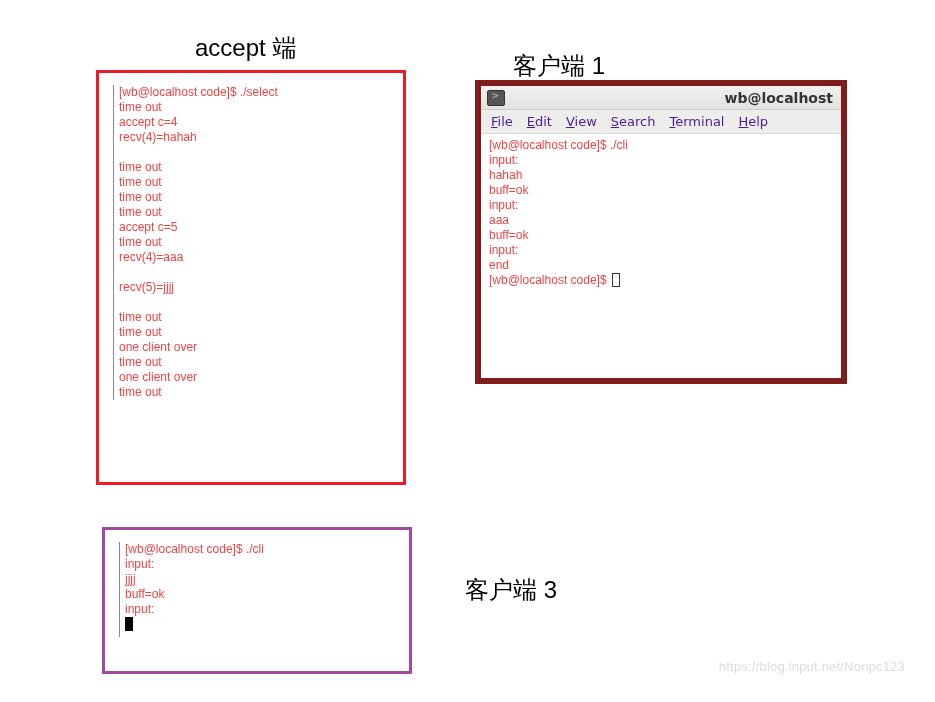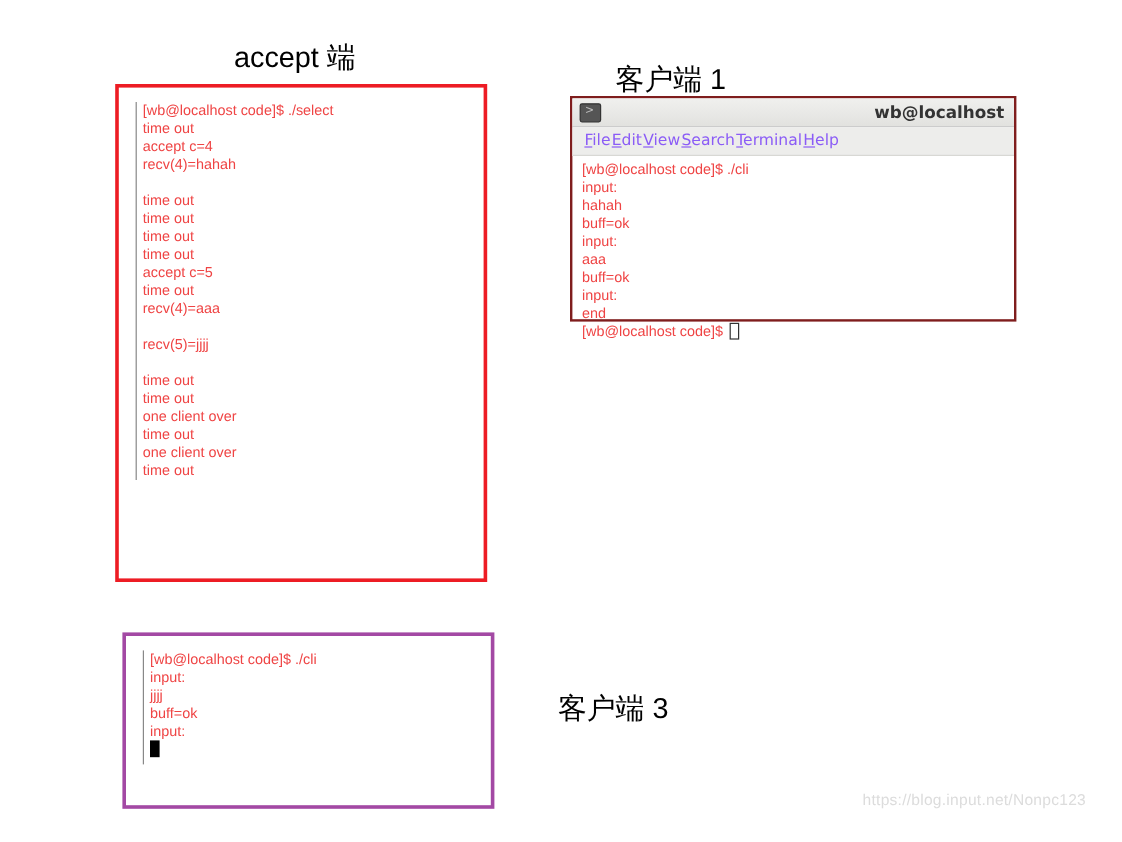--- a/index.html
+++ b/index.html
@@ -41,22 +41,22 @@
       left: 96px;
       top: 70px;
       width: 310px;
       height: 415px;
       border: 3px solid #ed1c24;
     }
     .panel-client1 {
       left: 475px;
       top: 80px;
       width: 372px;
-      height: 188px;
-      border: 2px solid #7f1d1d;
+      height: 304px;
+      border: 6px solid #7f1d1d;
     }
     .panel-client2 {
       left: 102px;
       top: 527px;
       width: 310px;
       height: 147px;
       border: 3px solid #a349a4;
     }
     .terminal-content {
       padding: 12px 14px 12px 20px;
@@ -117,25 +117,25 @@
       font-weight: bold;
       color: #333;
       margin-right: 2px;
     }
     .term-menubar {
       height: 24px;
       background: #ededeb;
       border-bottom: 1px solid #d8d8d4;
       display: flex;
       align-items: center;
-      gap: 1px;
+      gap: 14px;
       padding: 0 10px;
       font-family: "DejaVu Sans", sans-serif;
       font-size: 13px;
-      color: #8b5cf6;
+      color: #4c1d95;
     }
     .menu-item .ul {
       text-decoration: underline;
     }
     .client1-body {
       padding: 4px 8px 8px 8px;
     }
     .cursor-box {
       display: inline-block;
       width: 8px;

